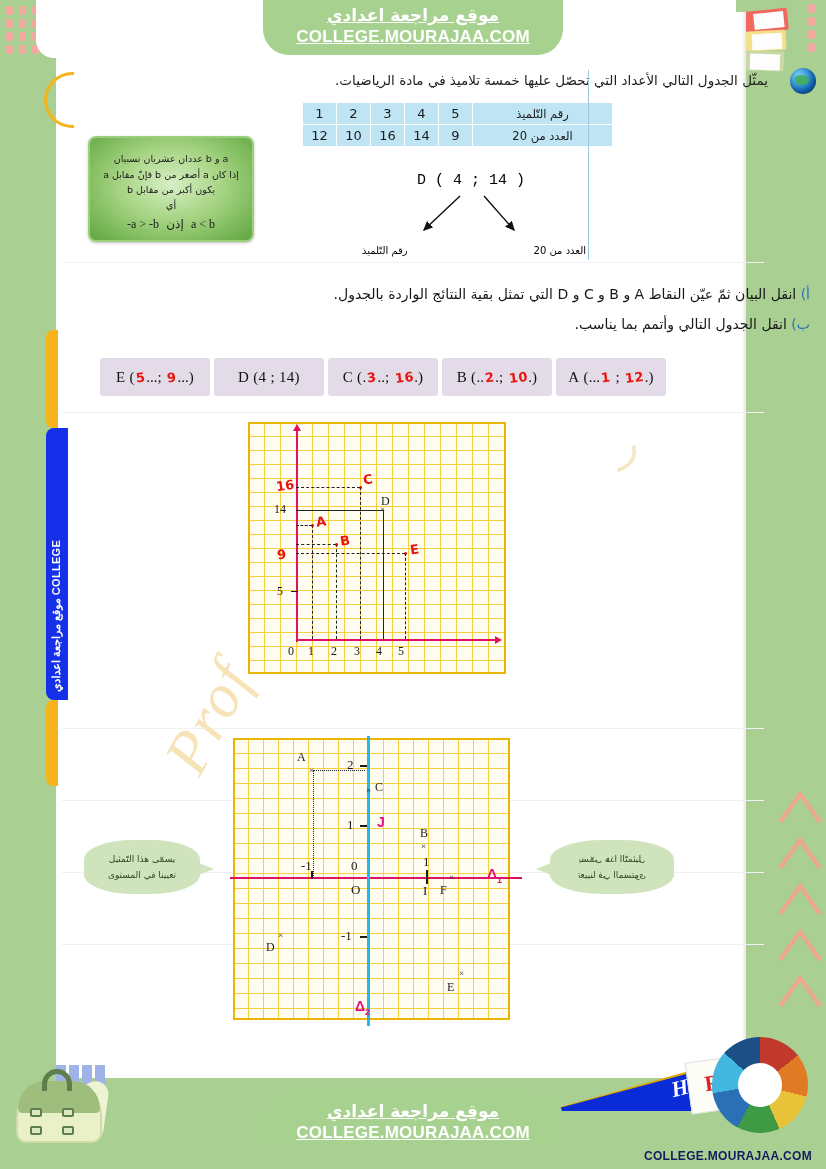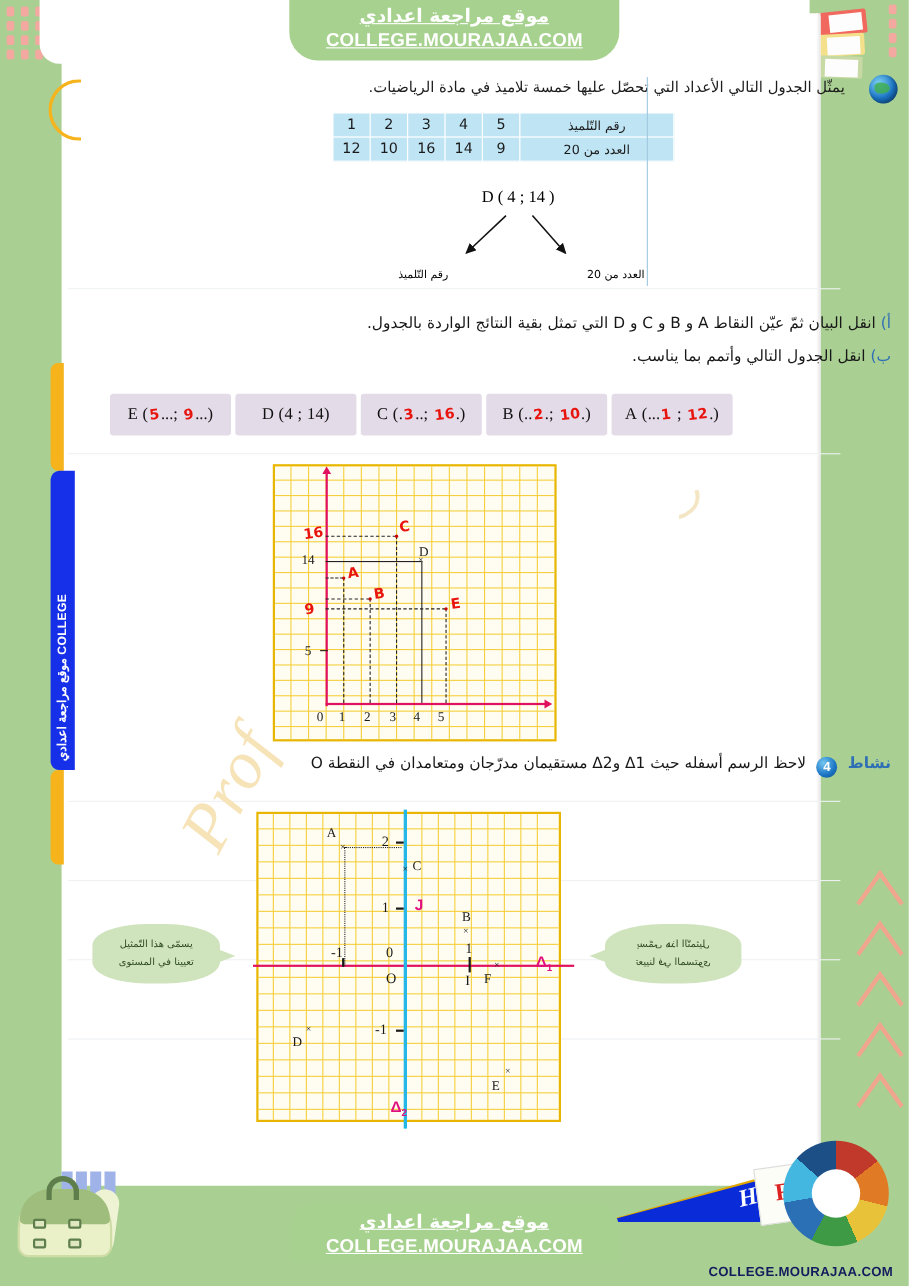--- a/index.html
+++ b/index.html
@@ -130,21 +130,21 @@
   .defbox .mathline {
     direction: ltr; font-family: "Liberation Serif", serif; font-size: 12px;
     margin-top: 1px;
   }
   .defbox .mathline .sep { display:inline-block; width:26px; }
 
   
   .dmap { position: absolute; left: 356px; top: 168px; width: 230px; height: 88px; }
   .dmap .dtitle {
     position:absolute; left: 50%; top: 4px; transform: translateX(-50%);
-    font-size: 15px; font-family: Liberation Serif, serif; white-space: nowrap;
+    font-size: 15px; font-family: Liberation Mono, monospace; white-space: nowrap;
   }
   .dmap .lbl {
     position: absolute; bottom: 0; font-size: 10px; direction: rtl;
     font-family: "DejaVu Sans", sans-serif; white-space: nowrap;
   }
   .dmap .lbl-left { left: 6px; }
   .dmap .lbl-right { right: 0; }
   .vline-right {
     position:absolute; left: 588px; top: 70px; width:1px; height: 190px;
     background: #9fc8e0;
@@ -425,20 +425,31 @@
       <td class="head">العدد من 20</td>
       <td>9</td>
       <td>14</td>
       <td>16</td>
       <td>10</td>
       <td>12</td>
     </tr>
   </tbody>
     </table>
 
+  <div class="defbox">
+    <div>a و b عددان عشريان نسبيان</div>
+    <div>إذا كان a أصغر من b فإنّ مقابل a</div>
+    <div>يكون أكبر من مقابل b</div>
+    <div>أي</div>
+    <div class="mathline">
+      <span>-a &gt; -b</span>
+      <span class="sep">إذن</span>
+      <span>a &lt; b</span>
+    </div>
+  </div>
 
   <div class="dmap">
     <div class="dtitle">D ( 4 ; 14 )</div>
     <svg width="230" height="88" style="position:absolute;left:0;top:0">
       <defs>
         <marker id="ah" markerWidth="7" markerHeight="7" refX="6" refY="3.2" orient="auto">
           <path d="M0,0 L7,3.2 L0,6.4 z" fill="#111"></path>
         </marker>
       </defs>
       <line x1="104" y1="28" x2="68" y2="62" stroke="#111" stroke-width="1.4" marker-end="url(#ah)"></line>
@@ -590,25 +601,20 @@
     <div class="pt" style="left:109px; top:62px;"></div>
     <div class="glabel red" style="left:113px; top:48px;">C</div>
 
     <div class="ptk" style="left:130px; top:80px;">×</div>
     <div class="glabel" style="left:131px; top:70px;">D</div>
 
     <div class="pt" style="left:154px; top:128px;"></div>
     <div class="glabel red" style="left:160px; top:118px;">E</div>
   </div>
 
-  <div class="act4">
-    <span class="tag">نشاط</span>
-    <span class="badge4">4</span>
-    <span>لاحظ الرسم أسفله حيث Δ1 وΔ2 مستقيمان مدرّجان ومتعامدان في النقطة O</span>
-  </div>
 
   <div class="grid-card" id="graph2">
     <div class="gridlines">
       <div class="gl v" style="left:13px"></div>
         <div class="gl v" style="left:28px"></div>
       <div class="gl v" style="left:43px"></div>
         <div class="gl v" style="left:58px"></div>
       <div class="gl v" style="left:73px"></div>
         <div class="gl v" style="left:88px"></div>
       <div class="gl v" style="left:103px"></div>

